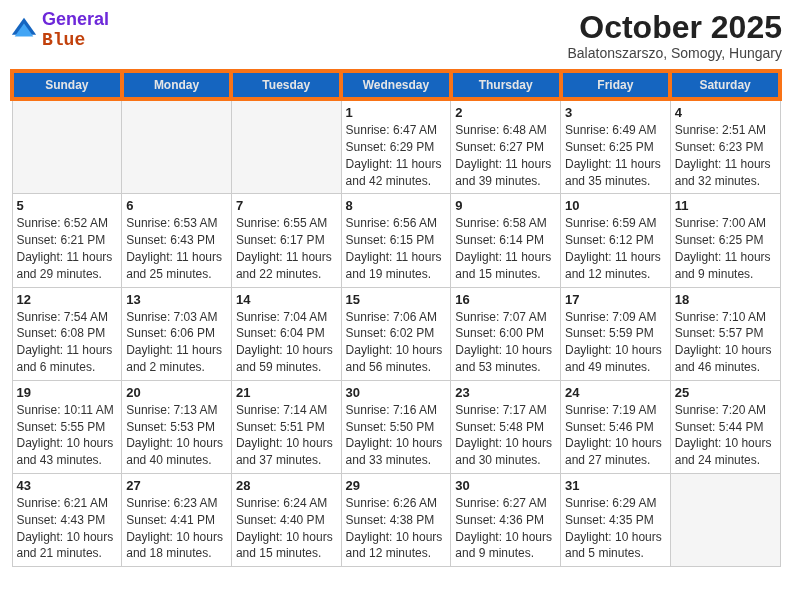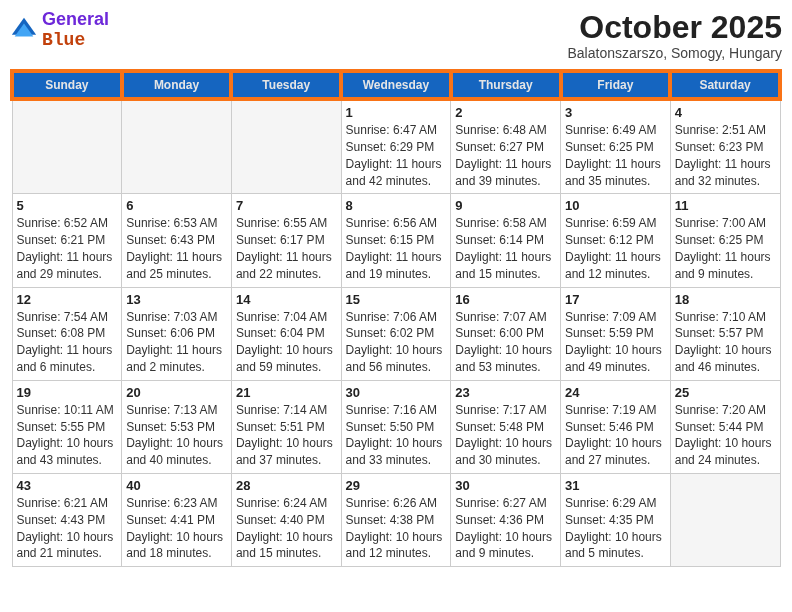--- a/index.html
+++ b/index.html
@@ -304,21 +304,21 @@
       </tr>
       <tr>
         <td>
           <div class="day-number">43</div>
           <div class="day-info">Sunrise: 6:21 AM
 Sunset: 4:43 PM
 Daylight: 10 hours
 and 21 minutes.</div>
         </td>
         <td>
-          <div class="day-number">40</div>
+          <div class="day-number">27</div>
           <div class="day-info">Sunrise: 6:23 AM
 Sunset: 4:41 PM
 Daylight: 10 hours
 and 18 minutes.</div>
         </td>
         <td>
           <div class="day-number">28</div>
           <div class="day-info">Sunrise: 6:24 AM
 Sunset: 4:40 PM
 Daylight: 10 hours

